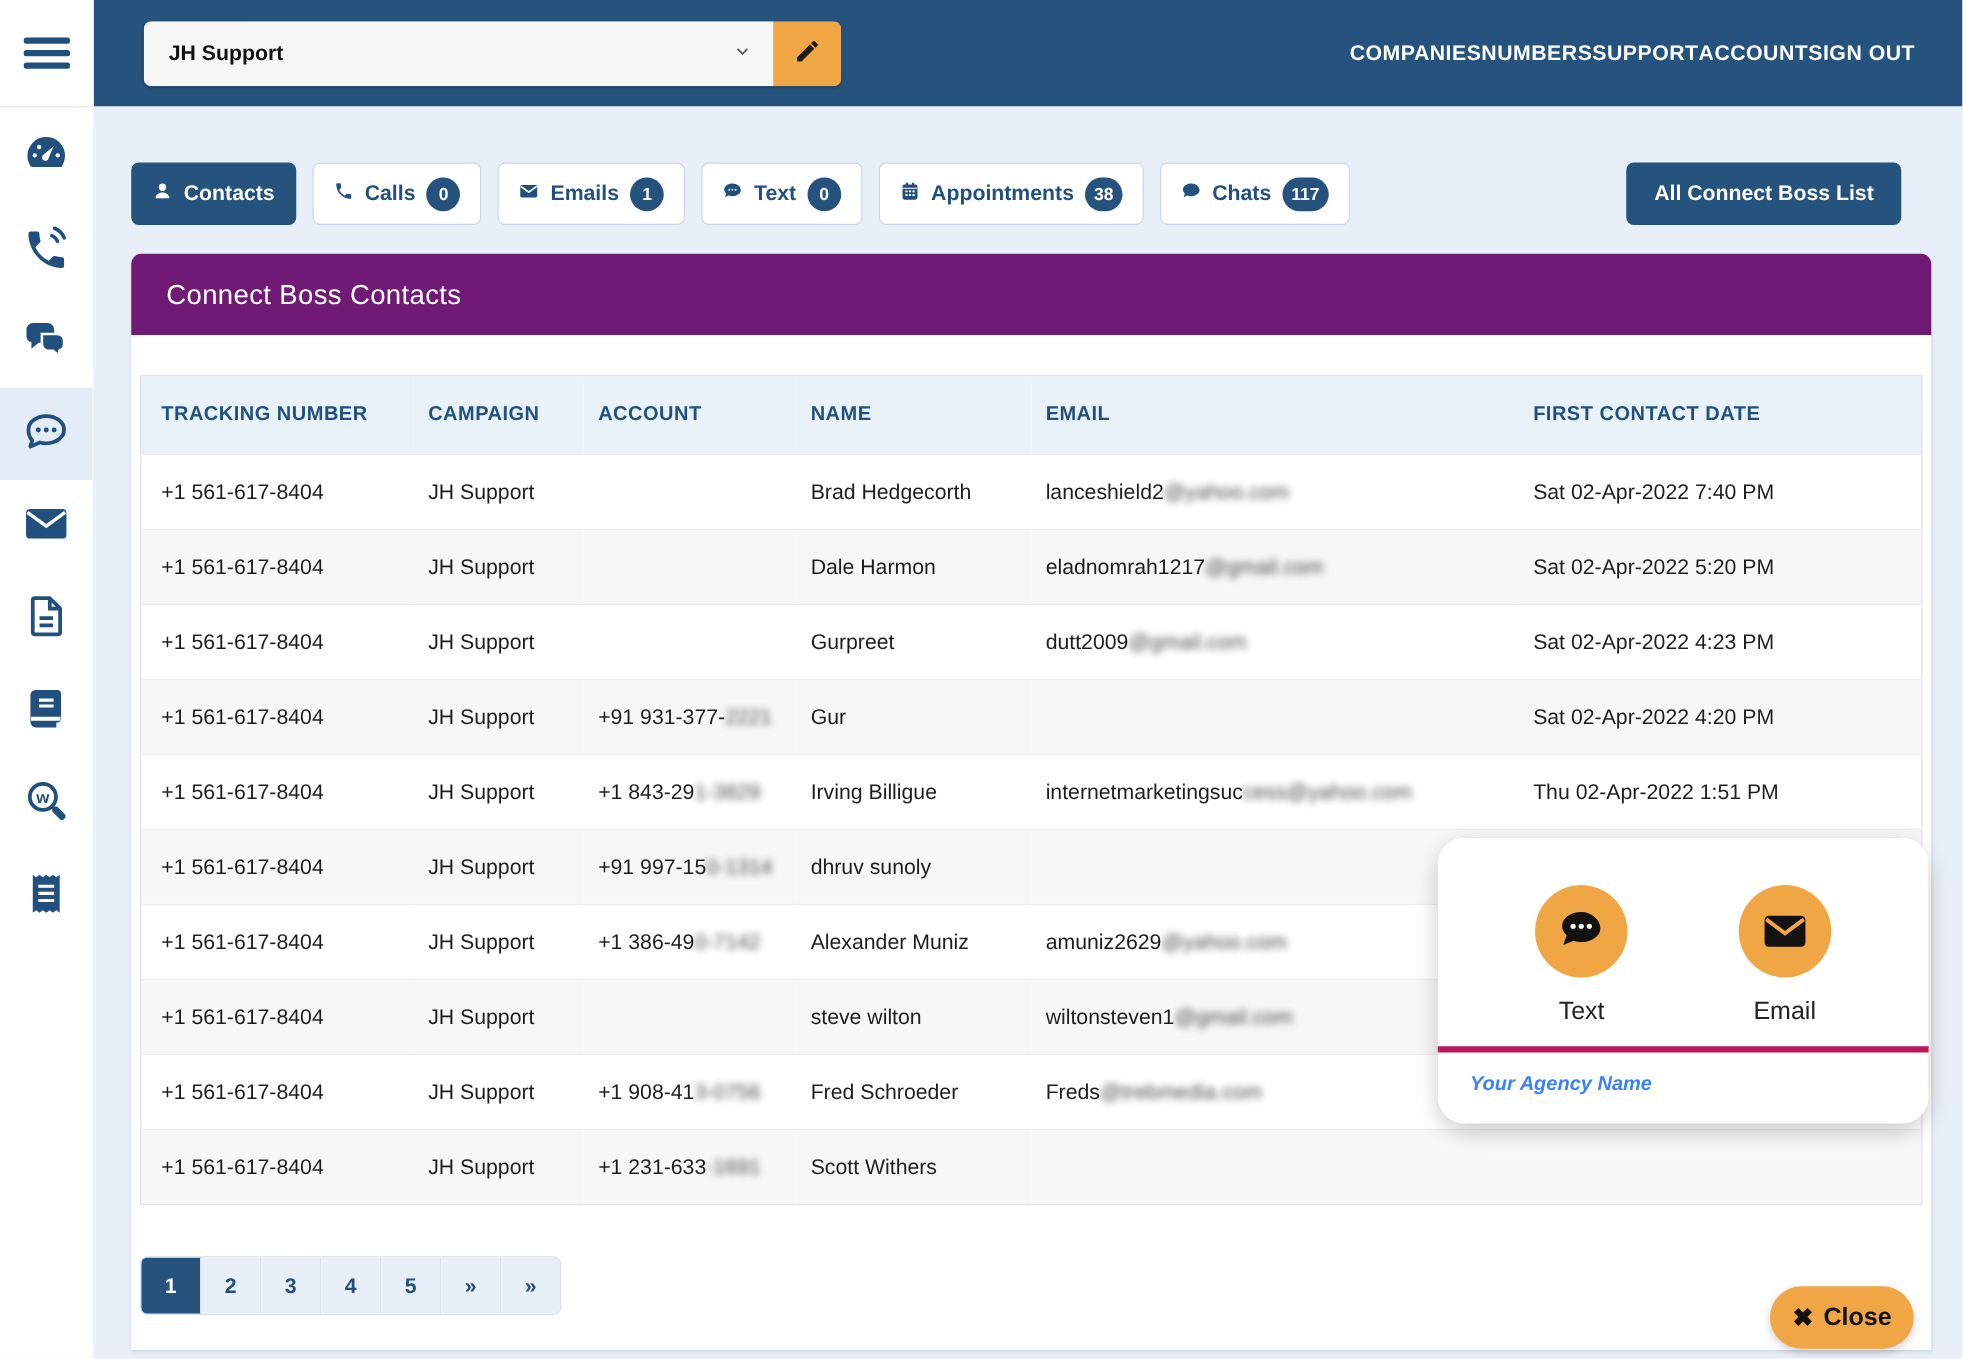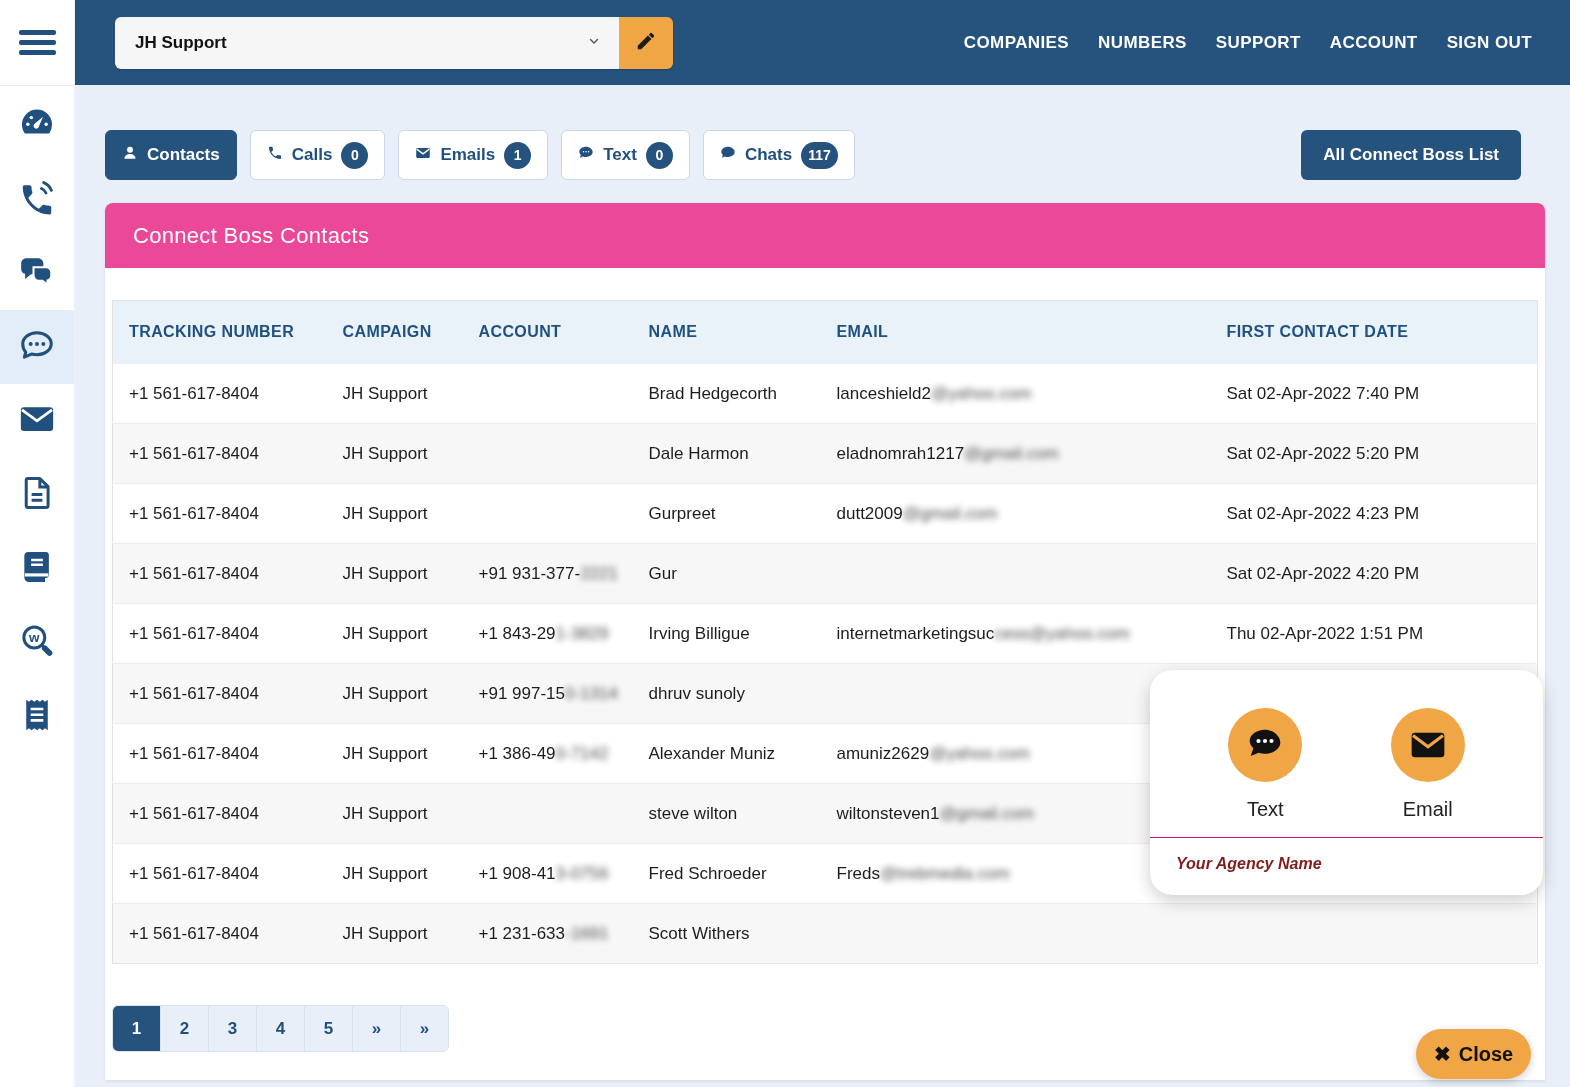--- a/index.html
+++ b/index.html
@@ -20,38 +20,38 @@
   .side-item.active{background:#E3EDF7;}
   
   .topbar{position:absolute;left:75px;top:0;width:1495px;height:85px;background:#26527E;
     display:flex;align-items:center;padding:0 38px 0 40px;box-sizing:border-box;}
   .select-wrap{display:flex;height:52px;width:558px;border-radius:6px;overflow:hidden;box-shadow:0 1px 2px rgba(0,0,0,.2);}
   .company-select{flex:1;background:#f6f6f6;display:flex;align-items:center;justify-content:space-between;
     padding:0 18px 0 20px;font-size:17px;font-weight:bold;color:#111;cursor:pointer;}
   .company-select svg{width:14px;height:14px;}
   .edit-btn{width:54px;background:#F0A645;display:flex;align-items:center;justify-content:center;border:none;cursor:pointer;}
   .edit-btn svg{width:22px;height:22px;}
-  .topnav{margin-left:auto;display:flex;gap:29px;}
+  .topnav{margin-left:auto;display:flex;}
   .topnav a{color:#fff;font-weight:bold;font-size:17px;letter-spacing:.4px;text-decoration:none;cursor:pointer;}
   
   .content{position:absolute;left:75px;top:85px;width:1495px;height:1002px;}
   .tabs-row{display:flex;align-items:flex-start;padding:45px 49px 0 30px;}
   .tabs{display:flex;gap:13px;}
   .tab{height:50px;display:flex;align-items:center;gap:9px;padding:0 16px;background:#fff;
     border:1px solid #CBD7E6;border-radius:6px;color:#21507E;font-weight:bold;font-size:17px;cursor:pointer;box-sizing:border-box;}
   .tab svg{width:16px;height:16px;flex:none;}
   .tab.active{background:#26527E;border-color:#26527E;color:#fff;}
   .badge{background:#26527E;color:#fff;min-width:27px;height:27px;border-radius:14px;display:flex;
     align-items:center;justify-content:center;font-size:14px;font-weight:bold;padding:0 7px;box-sizing:border-box;}
   .all-list-btn{margin-left:auto;height:50px;background:#26527E;color:#fff;font-weight:bold;font-size:17px;
     border:none;border-radius:6px;padding:0 22px;cursor:pointer;font-family:inherit;}
   
   .panel{position:absolute;left:30px;top:118px;width:1440px;height:877px;background:#fff;
     border-radius:8px 8px 0 0;box-shadow:0 1px 3px rgba(0,0,0,.10);box-sizing:border-box;}
-  .panel-header{height:65px;background:#ec4899;border-radius:8px 8px 0 0;display:flex;align-items:center;
+  .panel-header{height:65px;background:#701a75;border-radius:8px 8px 0 0;display:flex;align-items:center;
     padding:0 28px;color:#fff;font-size:22px;font-weight:500;letter-spacing:.3px;}
   .panel-body{padding:32px 7px 0;}
   table{width:100%;border-collapse:collapse;border:1px solid #E2E2E2;font-size:17px;color:#1d1d1d;table-layout:fixed;}
   thead th{background:#E9F1F9;color:#1F5080;text-align:left;font-size:16px;letter-spacing:.4px;
     height:62px;padding:0 12px;font-weight:bold;}
   thead th:first-child, tbody td:first-child{padding-left:16px;}
   tbody td{height:59px;padding:0 12px;border-top:1px solid #EDEDED;overflow:hidden;white-space:nowrap;}
   tbody tr:nth-child(even){background:#F7F7F7;}
   .blur{filter:blur(3px);opacity:.8;}
   
@@ -66,21 +66,21 @@
   .widget-header{display:flex;align-items:center;gap:18px;padding:13px 16px;}
   .avatar{width:78px;height:78px;border-radius:50%;border:3px solid #fff;overflow:hidden;background:#f4f1ec;flex:none;}
   .avatar svg{width:100%;height:100%;display:block;}
   .widget-title{font-size:24px;font-weight:600;color:#151515;}
   .widget-card{background:#fff;border-radius:22px;overflow:hidden;}
   .widget-actions{display:flex;justify-content:space-around;padding:38px 34px 16px;}
   .action{display:flex;flex-direction:column;align-items:center;gap:16px;cursor:pointer;}
   .action-circle{width:74px;height:74px;border-radius:50%;background:#F0A645;display:flex;align-items:center;justify-content:center;color:#121212;}
   .action-circle svg{width:40px;height:40px;}
   .action-label{font-size:20px;color:#222;}
-  .widget-footer{border-top:1px solid #be185d;padding:17px 26px 22px;font-style:italic;font-weight:bold;font-size:16px;color:#7f1d1d;}
+  .widget-footer{border-top:5px solid #be185d;padding:17px 26px 22px;font-style:italic;font-weight:bold;font-size:16px;color:#3b82f6;}
   .close-btn{position:absolute;left:1416px;top:1029px;height:50px;min-width:106px;background:#F0A645;border:none;
     border-radius:25px;font-size:20px;font-weight:bold;color:#111;display:flex;align-items:center;justify-content:center;
     gap:8px;cursor:pointer;z-index:21;box-shadow:0 3px 8px rgba(0,0,0,.18);font-family:inherit;padding:0 18px;}
 </style>
 </head>
 <body>
 
 <div class="sidebar">
   <div class="sidebar-header">
     <div class="hamburger">
@@ -216,20 +216,36 @@
         <span><svg viewBox="0 0 24 24">
               <path fill="currentColor" d="M12 2.6C6.5 2.6 2 5.9 2 10c0 1.8.9 3.4 2.3 4.7L3 19l4.3-1.8c1.4.5 3 .8 4.7.8 5.5 0 10-3.3 10-7.4S17.5 2.6 12 2.6z"></path>
               <g fill="#fff">
                 <circle cx="8.2" cy="10.2" r="1.1"></circle>
                 <circle cx="12" cy="10.2" r="1.1"></circle>
                 <circle cx="15.8" cy="10.2" r="1.1"></circle>
               </g>
             </svg></span>
         <span>Text</span>
         <span class="badge">0</span>
+      </div>
+      <div class="tab">
+        <span><svg viewBox="0 0 24 24">
+              <path fill="currentColor" d="M7 1.8v2.1H5.5A2.5 2.5 0 0 0 3 6.4v13.2a2.5 2.5 0 0 0 2.5 2.5h13a2.5 2.5 0 0 0 2.5-2.5V6.4a2.5 2.5 0 0 0-2.5-2.5H17V1.8h-2.6v2.1H9.6V1.8H7z"></path>
+              <path stroke="#fff" stroke-width="1.4" d="M3 8.4h18"></path>
+              <g fill="#fff">
+                <rect x="6.4" y="11" width="2.6" height="2.3"></rect>
+                <rect x="10.7" y="11" width="2.6" height="2.3"></rect>
+                <rect x="15" y="11" width="2.6" height="2.3"></rect>
+                <rect x="6.4" y="15.4" width="2.6" height="2.3"></rect>
+                <rect x="10.7" y="15.4" width="2.6" height="2.3"></rect>
+                <rect x="15" y="15.4" width="2.6" height="2.3"></rect>
+              </g>
+            </svg></span>
+        <span>Appointments</span>
+        <span class="badge">38</span>
       </div>
       <div class="tab">
         <span><svg viewBox="0 0 24 24">
               <path fill="currentColor" d="M12 2.6C6.5 2.6 2 5.9 2 10c0 1.8.9 3.4 2.3 4.7L3 19l4.3-1.8c1.4.5 3 .8 4.7.8 5.5 0 10-3.3 10-7.4S17.5 2.6 12 2.6z"></path>
             </svg></span>
         <span>Chats</span>
         <span class="badge">117</span>
       </div>
     </div>
     <button class="all-list-btn">All Connect Boss List</button>

